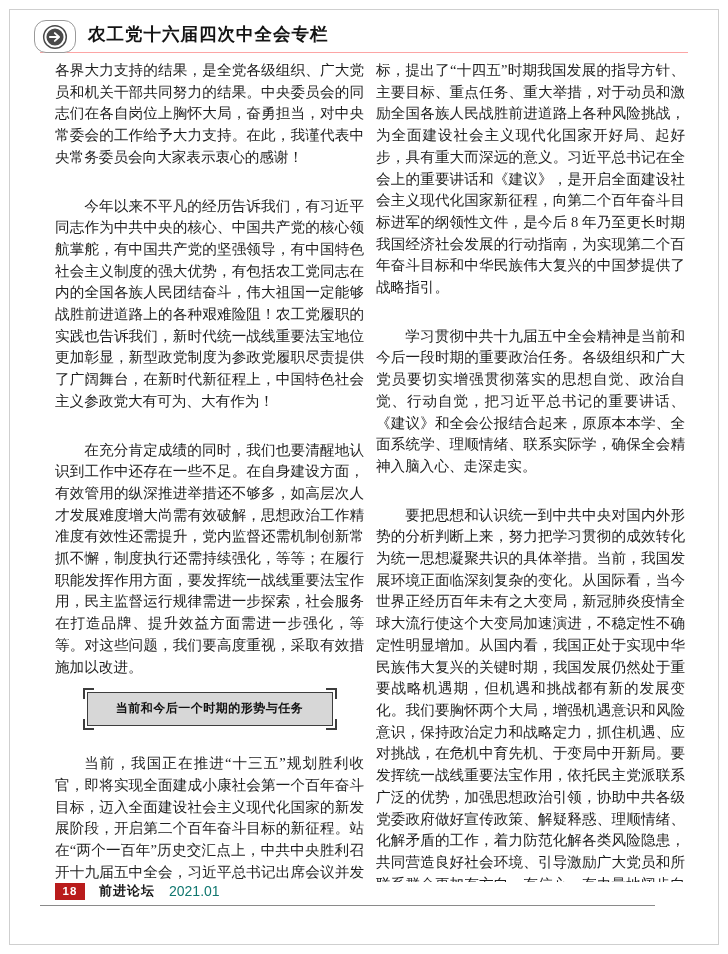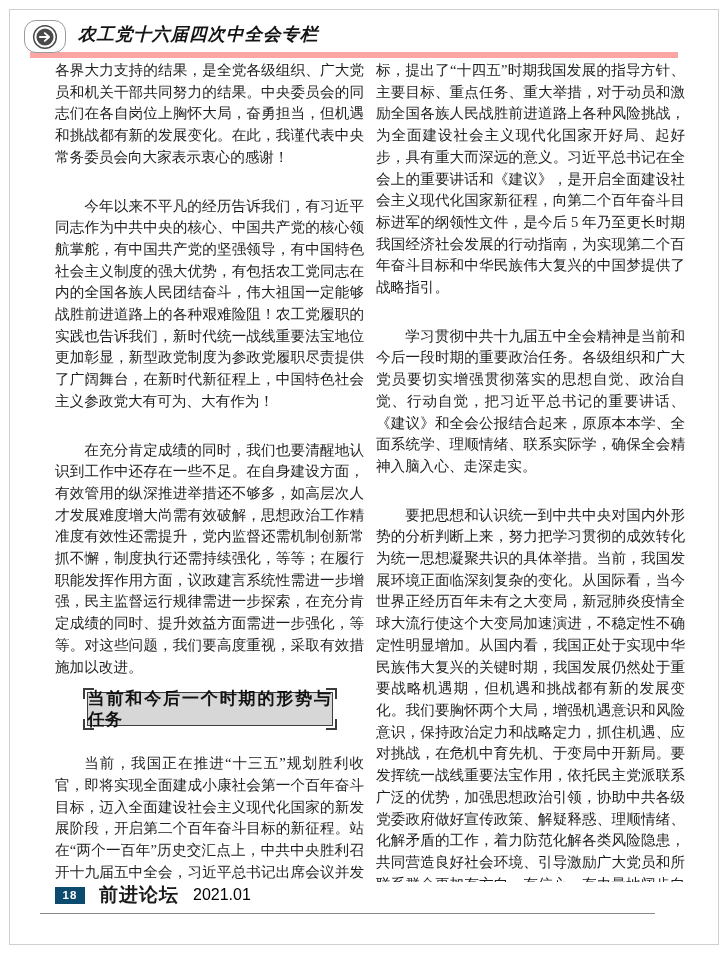--- a/index.html
+++ b/index.html
@@ -7,23 +7,22 @@
     position:relative; width:728px; height:954px; background:#ffffff;
     font-family:"Liberation Serif","DejaVu Serif",serif; color:#1e1e1e;
     overflow:hidden;
   }
   .page-border {
     position:absolute; left:9px; top:9px; right:9px; bottom:9px;
     border:1px solid #cfcfcf; pointer-events:none;
   }
   
   .header {
-    position:absolute; left:30px; top:16px; width:648px; height:36px;
-    border-bottom:6px solid #fca5a5;
-    font-style:italic;
+    position:absolute; left:40px; top:16px; width:648px; height:36px;
+    border-bottom:1px solid #fca5a5;
   }
   .icon-badge {
     position:absolute; left:-6px; top:4px; width:40px; height:31px;
     border:1px solid #9a9a9a; border-radius:12px;
     display:flex; align-items:center; justify-content:center; background:#fff;
   }
   .icon-badge svg { display:block; }
   .header-title {
     position:absolute; left:48px; top:6px;
     font-family:"Liberation Sans","DejaVu Sans",sans-serif;
@@ -35,76 +34,76 @@
     display:flex; gap:12px; overflow:hidden;
   }
   .col { width:309px; font-size:14.6px; line-height:21.7px; text-align:justify; }
   .para { margin:0; }
   .para.indent { text-indent:2em;margin-top:27px; }
   
   .section-box {
     position:relative; margin:14px auto 11px auto; width:244px; height:32px;
     background:#d7d7d7; border:1px solid #3d3d3d;
     display:flex; align-items:center; justify-content:center;
-    font-weight:bold; font-size:17px; letter-spacing:0.5px; color:#111;
+    font-weight:bold; font-size:12px; letter-spacing:0.5px; color:#111;
     text-indent:0;
   }
   .corner { position:absolute; width:9px; height:9px; }
   .corner.tl { left:-5px; top:-5px;  border-left:2px solid #3d3d3d; border-top:2px solid #3d3d3d; }
   .corner.tr { right:-5px; top:-5px; border-right:2px solid #3d3d3d; border-top:2px solid #3d3d3d; }
   .corner.bl { left:-5px; bottom:-5px;  border-left:2px solid #3d3d3d; border-bottom:2px solid #3d3d3d; }
   .corner.br { right:-5px; bottom:-5px; border-right:2px solid #3d3d3d; border-bottom:2px solid #3d3d3d; }
   
   .footer {
     position:absolute; left:40px; top:882px; width:615px;
     border-bottom:1px solid #8a8a8a; padding-bottom:5px;
     font-family:"Liberation Sans","DejaVu Sans",sans-serif;
   }
   .footer-row { display:flex; align-items:center; gap:14px; padding-left:15px; }
   .page-num {
     display:inline-flex; align-items:center; justify-content:center;
-    width:30px; height:17px; background:#0c4a6e; color:#ffffff;
+    width:30px; height:17px; background:#b91c1c; color:#ffffff;
     font-size:11.5px; font-weight:bold; letter-spacing:1px;
   }
-  .journal-name { font-weight:bold; font-size:19px; color:#1a1a1a; letter-spacing:1px; }
-  .issue { font-size:16px; color:#000000; }
+  .journal-name { font-weight:bold; font-size:13px; color:#1a1a1a; letter-spacing:1px; }
+  .issue { font-size:14px; color:#0f766e; }
 </style>
 </head>
 <body>
 
 <div class="page">
   <div class="page-border"></div>
 
   <div class="header">
     <span class="icon-badge">
       <svg width="26" height="26" viewBox="0 0 28 28">
         <circle cx="14" cy="14" r="12.2" fill="none" stroke="#4a4a4a" stroke-width="1.6"></circle>
         <circle cx="14" cy="14" r="9.2" fill="#4a4a4a"></circle>
         <path d="M8.5 14 H18 M13.8 9.8 L18.4 14 L13.8 18.2" fill="none" stroke="#ffffff" stroke-width="2" stroke-linecap="round" stroke-linejoin="round"></path>
       </svg>
     </span>
     <span class="header-title">农工党十六届四次中全会专栏</span>
   </div>
 
   <div class="content">
     <div class="col">
-        <p class="para">各界大力支持的结果，是全党各级组织、广大党员和机关干部共同努力的结果。中央委员会的同志们在各自岗位上胸怀大局，奋勇担当，但机遇和挑战都有新的发展变化。在此，我谨代表中央常务委员会向大家表示衷心的感谢！</p>
+        <p class="para">各界大力支持的结果，是全党各级组织、广大党员和机关干部共同努力的结果。中央委员会的同志们在各自岗位上胸怀大局，奋勇担当，对中央常委会的工作给予大力支持。在此，我谨代表中央常务委员会向大家表示衷心的感谢！</p>
         <p class="para indent">今年以来不平凡的经历告诉我们，有习近平同志作为中共中央的核心、中国共产党的核心领航掌舵，有中国共产党的坚强领导，有中国特色社会主义制度的强大优势，有包括农工党同志在内的全国各族人民团结奋斗，伟大祖国一定能够战胜前进道路上的各种艰难险阻！农工党履职的实践也告诉我们，新时代统一战线重要法宝地位更加彰显，新型政党制度为参政党履职尽责提供了广阔舞台，在新时代新征程上，中国特色社会主义参政党大有可为、大有作为！</p>
-        <p class="para indent">在充分肯定成绩的同时，我们也要清醒地认识到工作中还存在一些不足。在自身建设方面，有效管用的纵深推进举措还不够多，如高层次人才发展难度增大尚需有效破解，思想政治工作精准度有效性还需提升，党内监督还需机制创新常抓不懈，制度执行还需持续强化，等等；在履行职能发挥作用方面，议政建言系统性需进一步增强，民主监督运行规律需进一步探索，在充分肯定成绩的同时、提升效益方面需进一步强化，等等。对这些问题，我们要高度重视，采取有效措施加以改进。</p>
+        <p class="para indent">在充分肯定成绩的同时，我们也要清醒地认识到工作中还存在一些不足。在自身建设方面，有效管用的纵深推进举措还不够多，如高层次人才发展难度增大尚需有效破解，思想政治工作精准度有效性还需提升，党内监督还需机制创新常抓不懈，制度执行还需持续强化，等等；在履行职能发挥作用方面，要发挥统一战线重要法宝作用，民主监督运行规律需进一步探索，社会服务在打造品牌、提升效益方面需进一步强化，等等。对这些问题，我们要高度重视，采取有效措施加以改进。</p>
         <div class="section-box">
           <span class="corner tl"></span>
           <span class="corner tr"></span>
           <span class="corner bl"></span>
           <span class="corner br"></span>
           <span>当前和今后一个时期的形势与任务</span>
         </div>
         <p class="para indent">当前，我国正在推进“十三五”规划胜利收官，即将实现全面建成小康社会第一个百年奋斗目标，迈入全面建设社会主义现代化国家的新发展阶段，开启第二个百年奋斗目标的新征程。站在“两个一百年”历史交汇点上，中共中央胜利召开十九届五中全会，习近平总书记出席会议并发表重要讲话，会议审议通过了《中共中央关于制定国民经济和社会发展第十四个五年规划和二〇三五年远景目标的建议》（以下简称《建议》），深入分析了我国发展面临的国际国内形势，展望了 2035 年基本实现社会主义现代化的远景目</p>
       </div>
     <div class="col">
-        <p class="para">标，提出了“十四五”时期我国发展的指导方针、主要目标、重点任务、重大举措，对于动员和激励全国各族人民战胜前进道路上各种风险挑战，为全面建设社会主义现代化国家开好局、起好步，具有重大而深远的意义。习近平总书记在全会上的重要讲话和《建议》，是开启全面建设社会主义现代化国家新征程，向第二个百年奋斗目标进军的纲领性文件，是今后 5 年乃至更长时期我国经济社会发展的行动指南，为实现第二个百年奋斗目标和中华民族伟大复兴的中国梦提供了战略指引。</p>
+        <p class="para">标，提出了“十四五”时期我国发展的指导方针、主要目标、重点任务、重大举措，对于动员和激励全国各族人民战胜前进道路上各种风险挑战，为全面建设社会主义现代化国家开好局、起好步，具有重大而深远的意义。习近平总书记在全会上的重要讲话和《建议》，是开启全面建设社会主义现代化国家新征程，向第二个百年奋斗目标进军的纲领性文件，是今后 8 年乃至更长时期我国经济社会发展的行动指南，为实现第二个百年奋斗目标和中华民族伟大复兴的中国梦提供了战略指引。</p>
         <p class="para indent">学习贯彻中共十九届五中全会精神是当前和今后一段时期的重要政治任务。各级组织和广大党员要切实增强贯彻落实的思想自觉、政治自觉、行动自觉，把习近平总书记的重要讲话、《建议》和全会公报结合起来，原原本本学、全面系统学、理顺情绪、联系实际学，确保全会精神入脑入心、走深走实。</p>
         <p class="para indent">要把思想和认识统一到中共中央对国内外形势的分析判断上来，努力把学习贯彻的成效转化为统一思想凝聚共识的具体举措。当前，我国发展环境正面临深刻复杂的变化。从国际看，当今世界正经历百年未有之大变局，新冠肺炎疫情全球大流行使这个大变局加速演进，不稳定性不确定性明显增加。从国内看，我国正处于实现中华民族伟大复兴的关键时期，我国发展仍然处于重要战略机遇期，但机遇和挑战都有新的发展变化。我们要胸怀两个大局，增强机遇意识和风险意识，保持政治定力和战略定力，抓住机遇、应对挑战，在危机中育先机、于变局中开新局。要发挥统一战线重要法宝作用，依托民主党派联系广泛的优势，加强思想政治引领，协助中共各级党委政府做好宣传政策、解疑释惑、理顺情绪、化解矛盾的工作，着力防范化解各类风险隐患，共同营造良好社会环境、引导激励广大党员和所联系群众更加有方向、有信心、有力量地阔步向前。</p>
         <p class="para indent">要把智慧和力量凝聚到落实中共中央重大战略部署上来，努力把学习贯彻的成效转化为干事创业的生动实践。一分部署，九分落实。学习贯彻中共十九届五中全会精神，最终要体现在实</p>
       </div>
   </div>
 
   <div class="footer">
     <div class="footer-row">
       <span class="page-num">18</span>
       <span class="journal-name">前进论坛</span>

